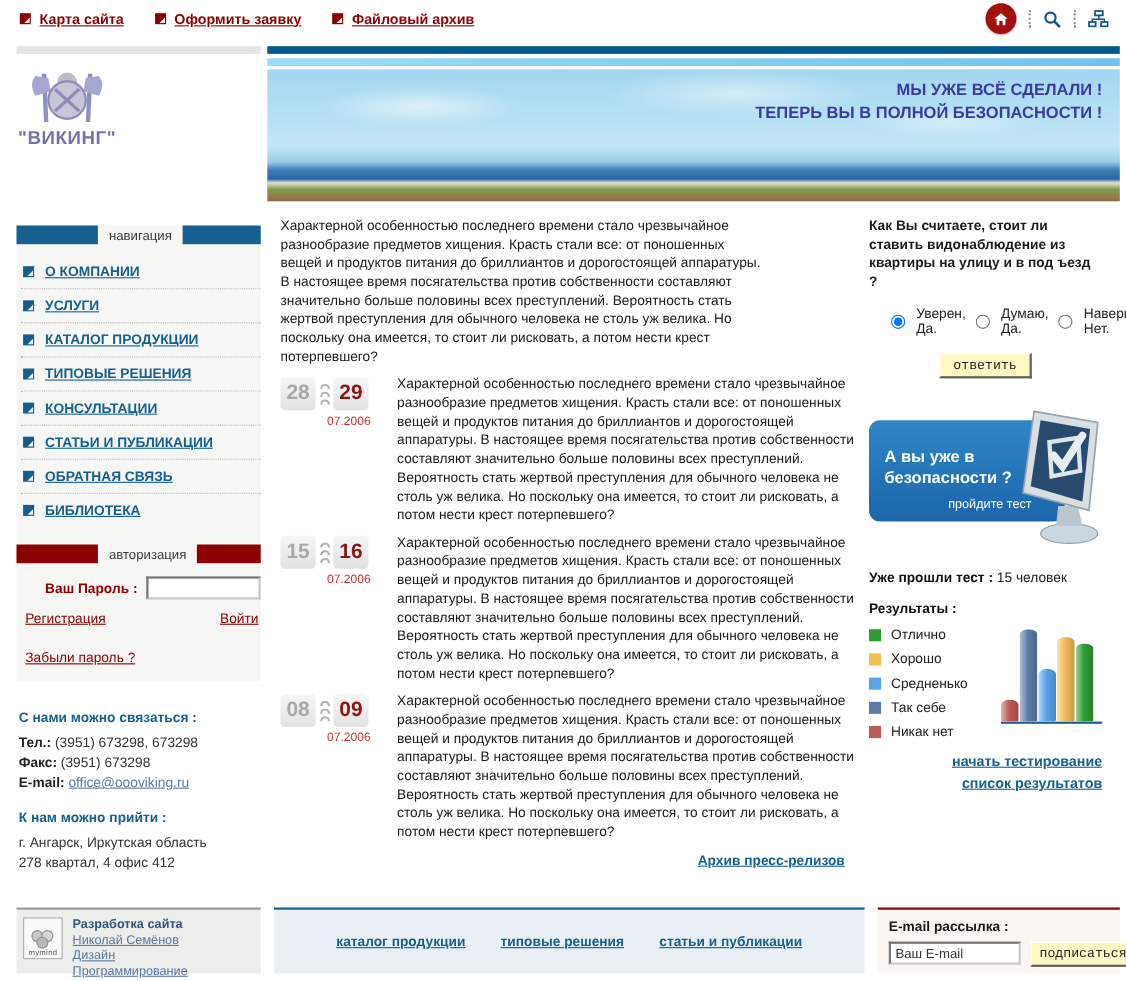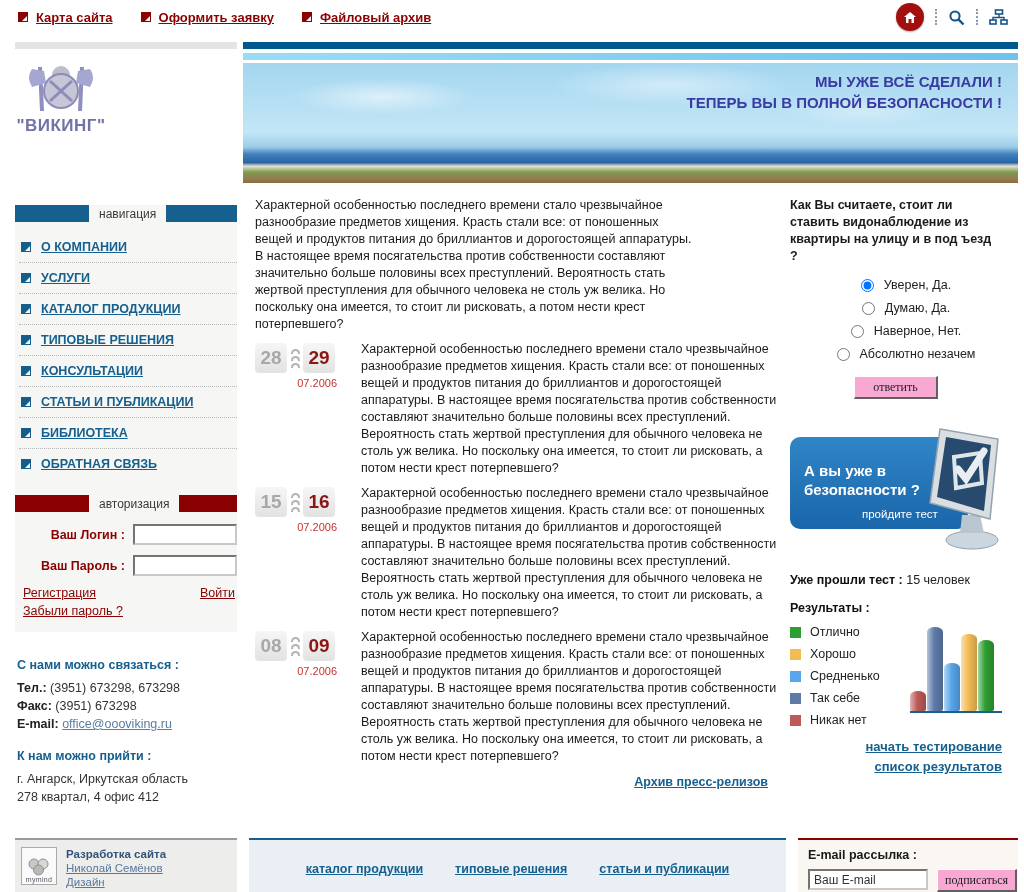--- a/index.html
+++ b/index.html
@@ -72,21 +72,21 @@
   .nav-link { color:#15608e; font-weight:bold; font-size:12.5px; text-decoration:underline; }
 
   
   .auth-head { margin-top:16px; }
   .auth-form { padding:12px 0 0 6px; }
   .auth-row { display:flex; align-items:center; justify-content:flex-end; gap:8px; margin-bottom:10px; }
   .auth-label { color:#8b0000; font-weight:bold; font-size:12.5px; }
   .auth-input { width:104px; height:21px; border:2px inset #c8c8c8; background:#fff; font-size:12px; padding:0 3px; }
   .auth-links { display:flex; justify-content:space-between; margin-top:10px; font-size:12.5px; padding:0 2px; }
   .red-link { color:#8b0000; text-decoration:underline; }
-  .forgot-row { margin-top:4px; font-size:12.5px; padding-left:2px; }
+  .forgot-row { margin-top:22px; font-size:12.5px; padding-left:2px; }
 
   
   .contact { margin-top:24px; font-size:12.5px; line-height:18px; padding-left:2px; }
   .c-head { color:#15608e; font-weight:bold; margin-bottom:5px; }
   .c-row b { color:#222; }
   .email-link { color:#5a7ea0; text-decoration:underline; }
   .visit { margin-top:14px; }
 
   
   .news-item { display:flex; gap:22px; margin-bottom:8px; min-height:136px; }
@@ -99,25 +99,25 @@
   .sq.cur { color:#8b1616; }
   .coils { width:18px; display:flex; flex-direction:column; align-items:center; gap:2px; margin:0 -1px; }
   .coil { width:9px; height:5px; border:2px solid #b4b4b4; border-bottom:none; border-radius:8px 8px 0 0; }
   .date-month { text-align:right; color:#c83232; font-size:11px; margin-top:4px; padding-right:2px; }
   .news-text { font-size:12.5px; line-height:17px; color:#1a1a1a; max-width:442px; }
   .archive-row { text-align:right; padding-right:12px; margin-top:10px; }
   .teal-link { color:#15608e; font-weight:bold; text-decoration:underline; font-size:12.5px; }
 
   
   .poll-q { font-weight:bold; color:#1a1a1a; font-size:12.5px; line-height:17px; }
-  #poll-options { margin-top:13px; display:flex; flex-direction:column; gap:9px; padding-left:20px;align-items:center; }
+  #poll-options { margin-top:13px; display:flex; flex-direction:row; gap:9px; padding-left:20px; }
   .poll-option { display:flex; align-items:center; gap:10px; font-size:12.5px; color:#222; cursor:pointer; }
-  .btn3d { background:#f9a8d4; border-top:1px solid #fff; border-left:1px solid #fff;
+  .btn3d { background:#fef9c3; border-top:1px solid #fff; border-left:1px solid #fff;
     border-right:2px solid #606060; border-bottom:2px solid #606060;
-    font-size:12px; color:#222; font-family:Liberation Serif, serif; cursor:pointer; }
+    font-size:12px; color:#222; font-family:Liberation Mono, monospace; cursor:pointer; }
   .answer-btn { display:block; margin:15px auto 0; width:84px; height:23px; }
 
   .test-banner { position:relative; height:130px; margin-top:28px; }
   .banner-box { position:absolute; left:0; top:10px; width:178px; height:92px; border-radius:10px;
     background:linear-gradient(180deg,#2f86c6 0%,#1a66aa 100%);
     color:#fff; padding:24px 0 0 14px; cursor:pointer; }
   .bb-main { font-weight:bold; font-size:15px; line-height:19px; }
   .bb-sub { font-size:11.5px; margin-top:9px; margin-left:58px; }
   .monitor { position:absolute; right:-6px; top:0; z-index:2; }
 
@@ -257,38 +257,34 @@
           <div class="nav-item">
             <span class="bullet blue-bullet"></span>
             <a class="nav-link">КОНСУЛЬТАЦИИ</a>
           </div>
           <div class="nav-item">
             <span class="bullet blue-bullet"></span>
             <a class="nav-link">СТАТЬИ И ПУБЛИКАЦИИ</a>
           </div>
           <div class="nav-item">
             <span class="bullet blue-bullet"></span>
+            <a class="nav-link">ОБРАТНАЯ СВЯЗЬ</a>
+          </div>
+          <div class="nav-item">
+            <span class="bullet blue-bullet"></span>
             <a class="nav-link">БИБЛИОТЕКА</a>
-          </div>
-          <div class="nav-item">
-            <span class="bullet blue-bullet"></span>
-            <a class="nav-link">ОБРАТНАЯ СВЯЗЬ</a>
           </div>
         </div>
 
       <div class="sec-head red auth-head">
         <div class="sec-block"></div>
         <div class="sec-title">авторизация</div>
         <div class="sec-bar"></div>
       </div>
       <div class="auth-form">
-        <div class="auth-row">
-          <span class="auth-label">Ваш Логин :</span>
-          <input class="auth-input" type="text" style="">
-        </div>
         <div class="auth-row">
           <span class="auth-label">Ваш Пароль :</span>
           <input class="auth-input" type="password" style="">
         </div>
         <div class="auth-links">
           <a class="red-link">Регистрация</a>
           <a class="red-link">Войти</a>
         </div>
         <div class="forgot-row">
           <a class="red-link">Забыли пароль ?</a>

